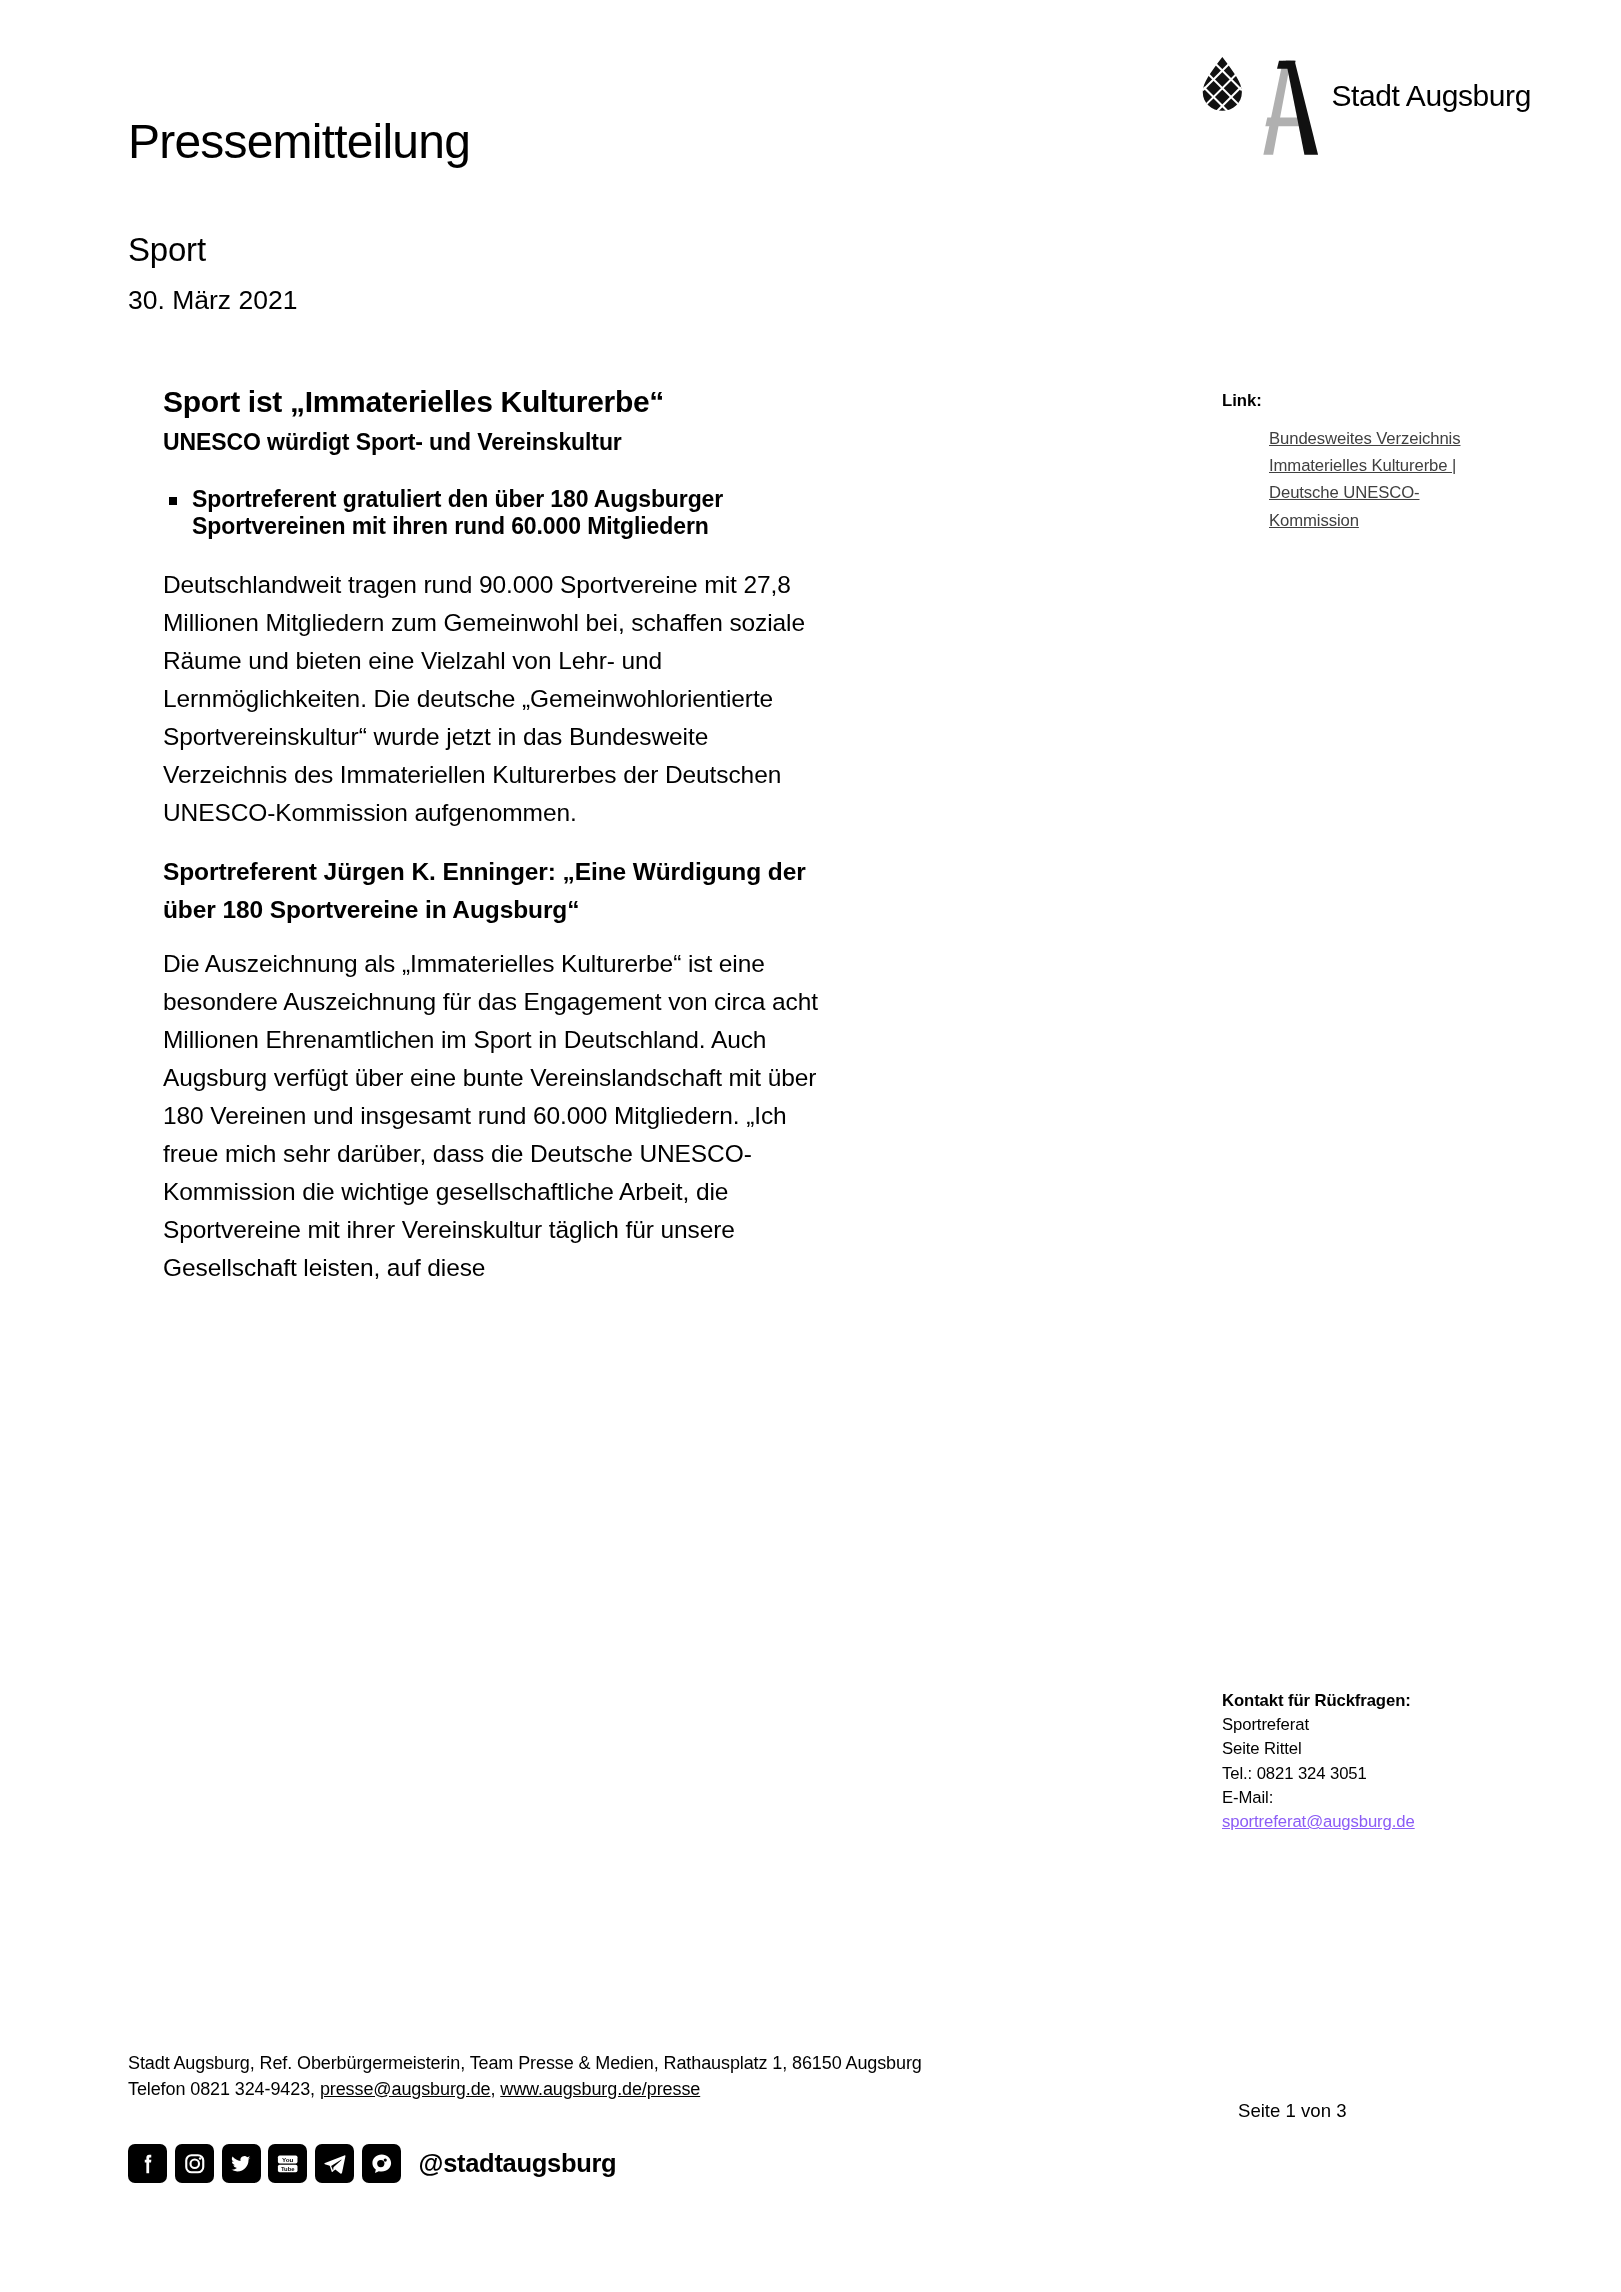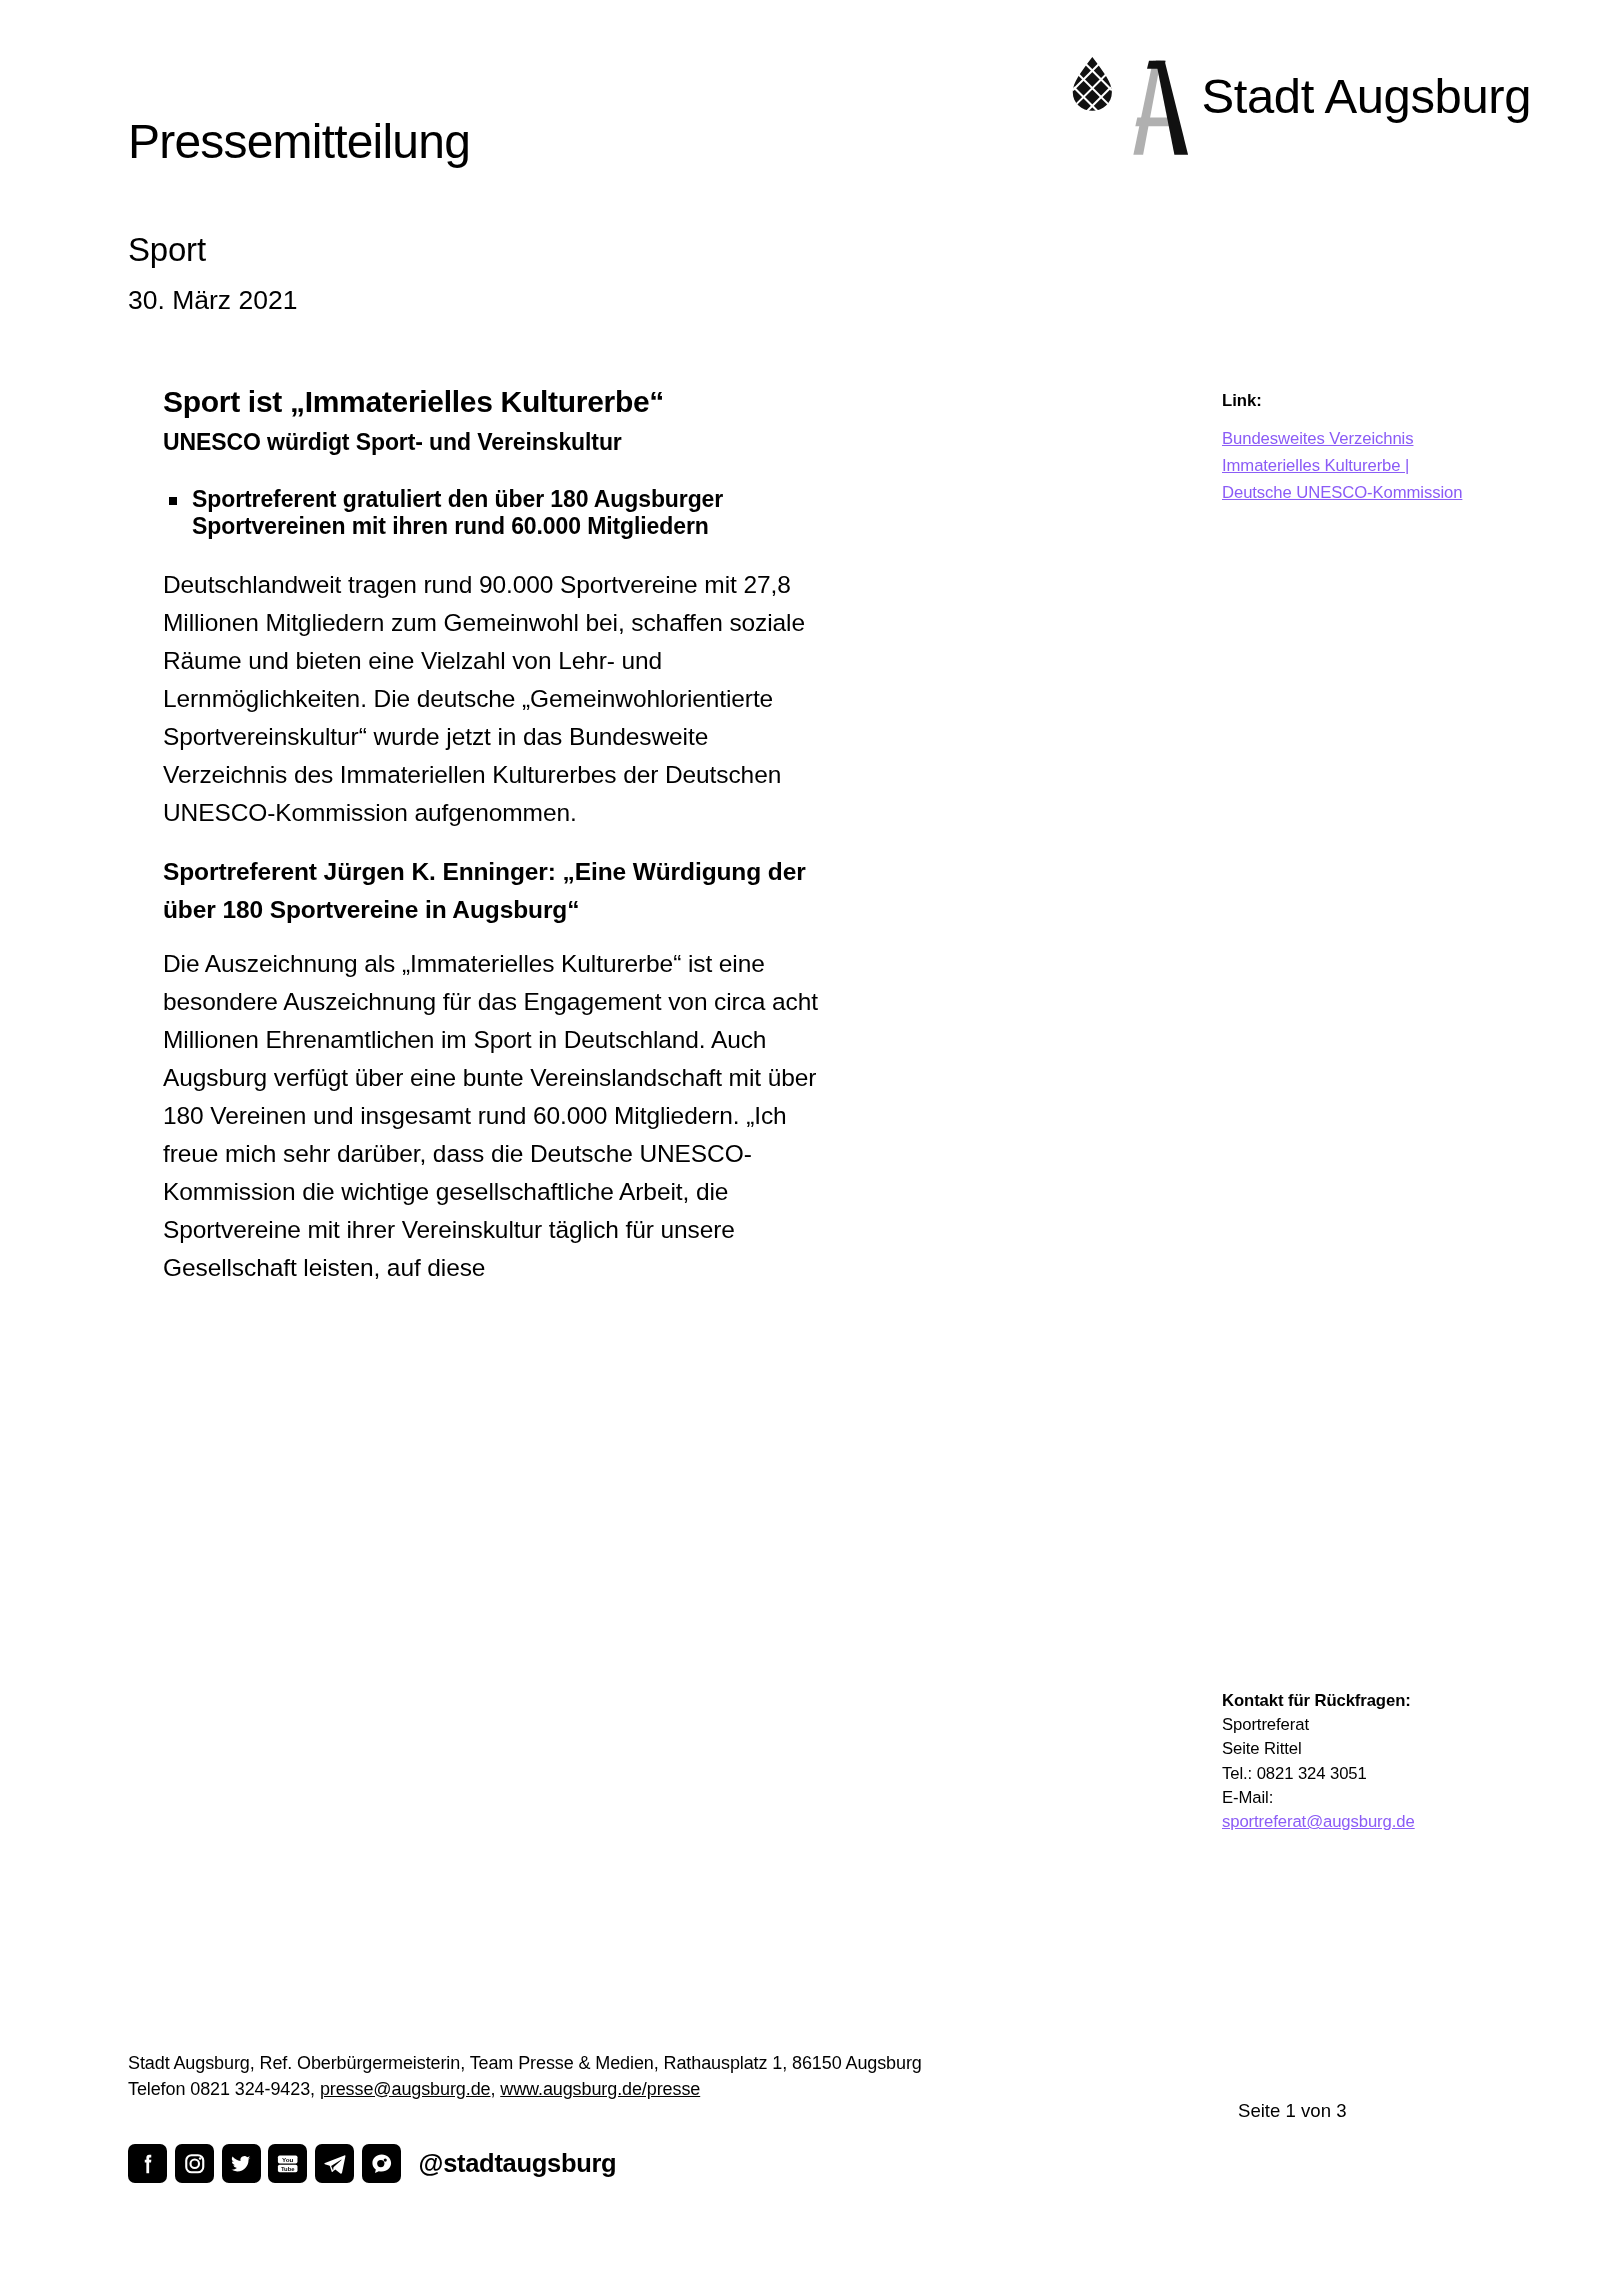--- a/index.html
+++ b/index.html
@@ -30,21 +30,21 @@
     display: flex;
     align-items: center;
     height: 118px;
   }
   .logo-mark {
     width: 129px;
     height: 118px;
     display: block;
   }
   .logo-text {
-    font-size: 49px;
+    font-size: 30px;
     font-weight: 400;
     letter-spacing: -0.4px;
     color: #000;
     margin-left: 9.8px;
     white-space: nowrap;
     line-height: 1;
     padding-bottom: 3.9px;
   }
 
   
@@ -150,23 +150,24 @@
     font-weight: 700;
     line-height: 1.3;
     margin-bottom: 13.7px;
     letter-spacing: 0;
   }
   .side-link-a {
     font-size: 16.7px;
     font-weight: 400;
     line-height: 1.62;
     text-decoration: underline;
-    color: #8b5cf6;
+    color: #404040;
     display: block;
     letter-spacing: -0.1px;
+    margin-left: 47px;
   }
   .side-contact {
     position: absolute;
     left: 1222px;
     top: 1689px;
     width: 255px;
   }
   .contact-head {
     font-size: 16.7px;
     font-weight: 700;

